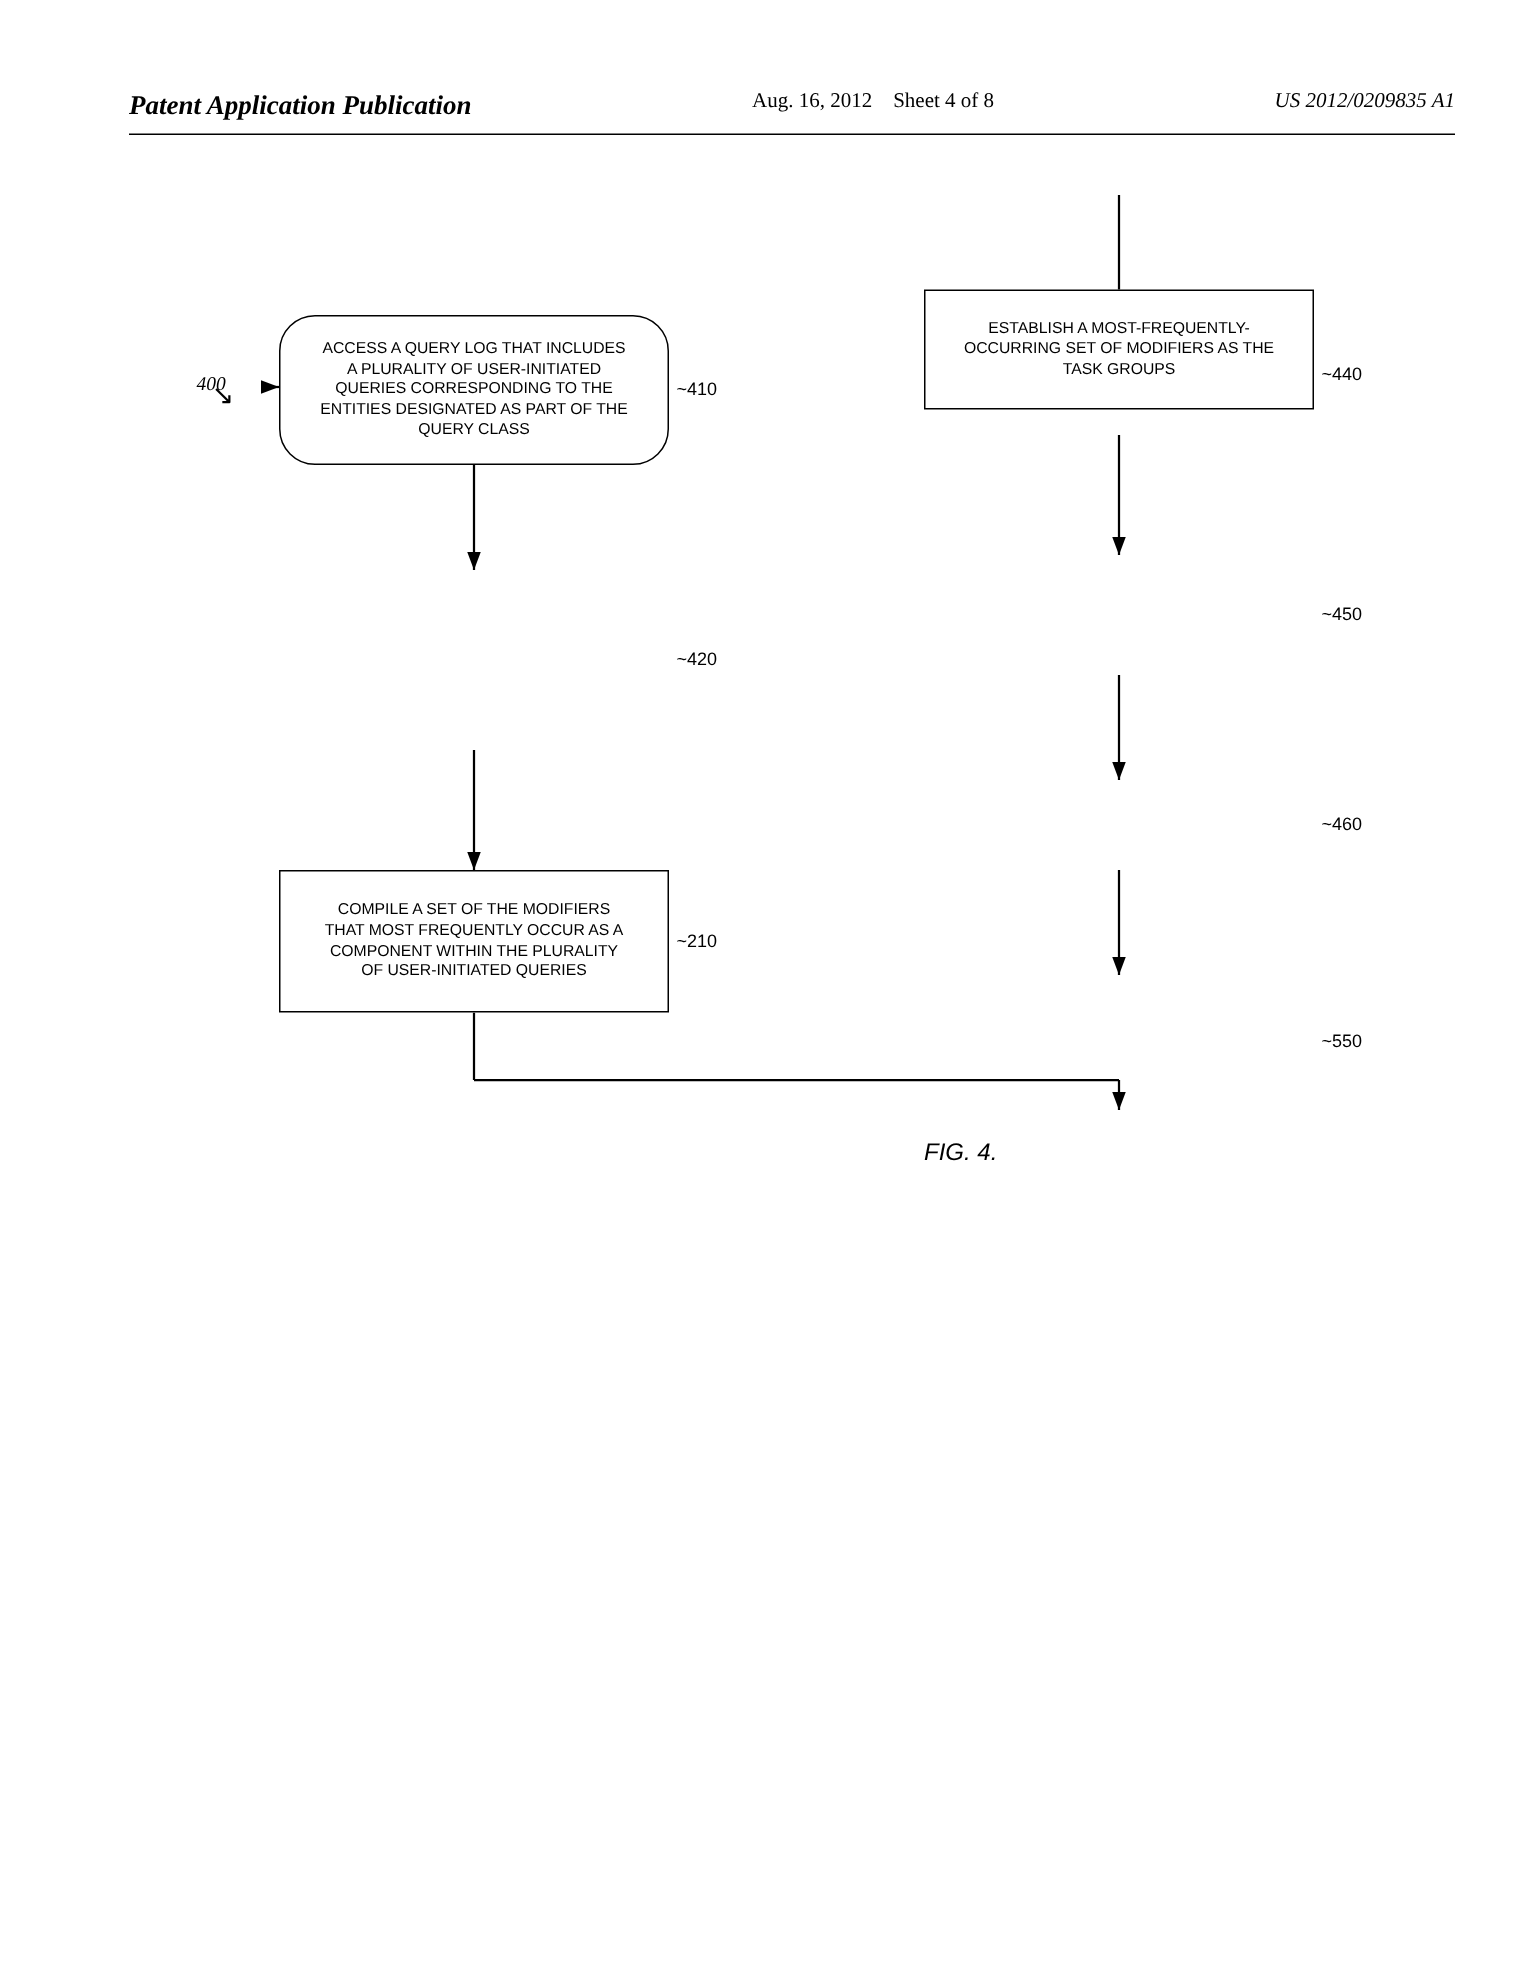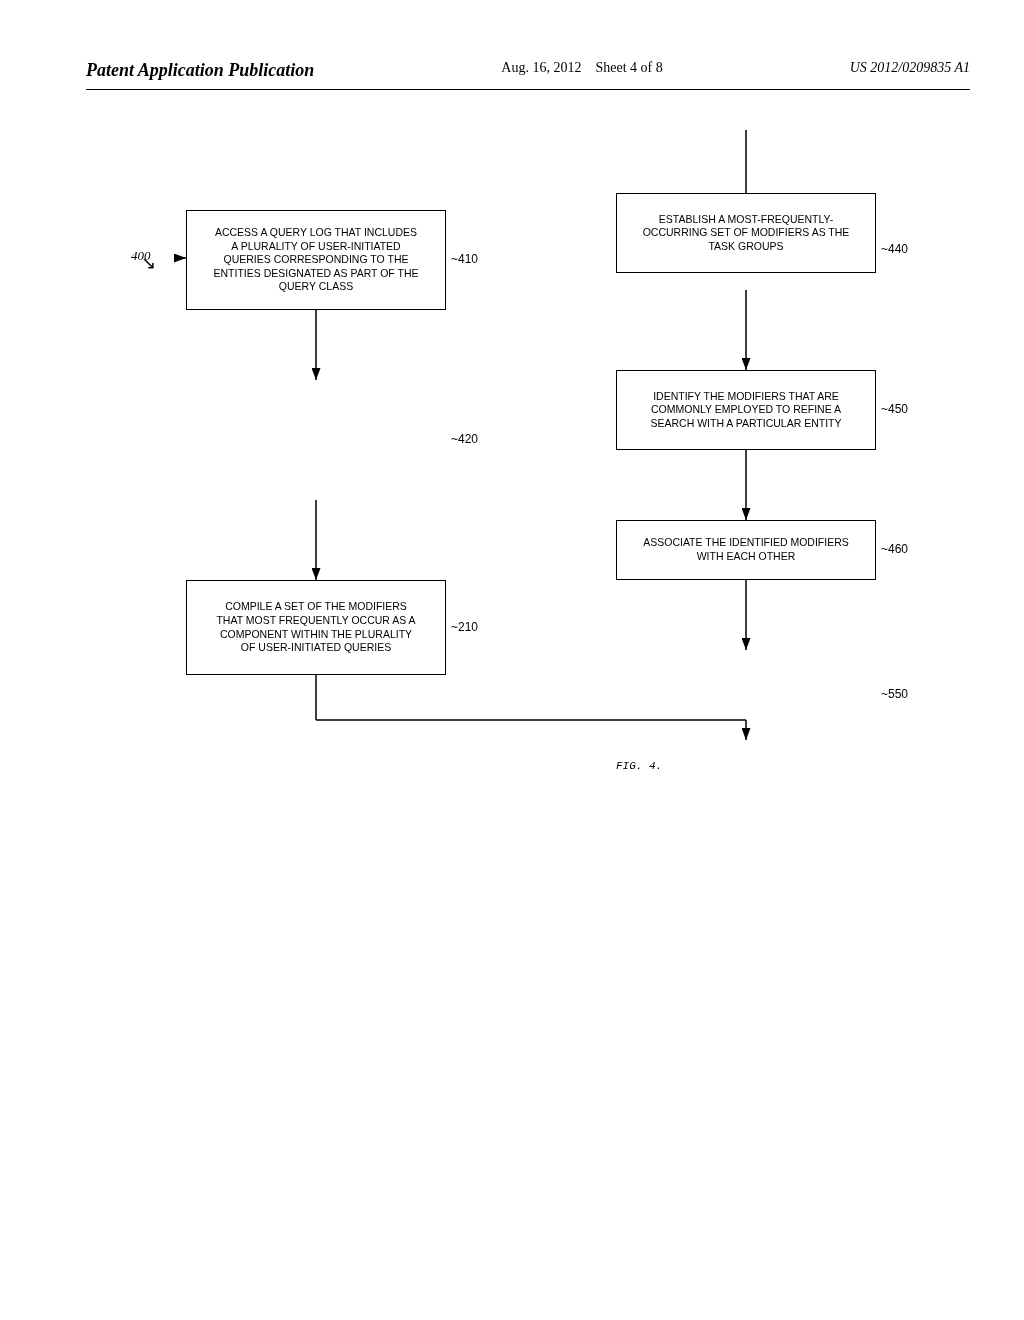--- a/index.html
+++ b/index.html
@@ -73,23 +73,23 @@
     }
 
     .step-label {
       position: absolute;
       font-size: 12px;
       font-family: Arial, sans-serif;
     }
 
     .figure-label {
       position: absolute;
-      font-size: 11px;
+      font-size: 16px;
       font-style: italic;
-      font-family: Liberation Mono, monospace;
+      font-family: Liberation Sans, sans-serif;
     }
 
     svg.arrows {
       position: absolute;
       top: 0;
       left: 0;
       width: 100%;
       height: 100%;
       overflow: visible;
       pointer-events: none;
@@ -135,21 +135,21 @@
       <line x1="660" y1="320" x2="660" y2="390" stroke="#000" stroke-width="1.5" marker-end="url(#arrowhead)"></line>
 
       <line x1="660" y1="450" x2="660" y2="520" stroke="#000" stroke-width="1.5" marker-end="url(#arrowhead)"></line>
 
       <line x1="660" y1="590" x2="660" y2="610" stroke="#000" stroke-width="1.5" marker-end="url(#arrowhead)"></line>
     </svg>
 
     <div class="flow-label" style="left:45px; top:118px;">400</div>
     <div style="position:absolute; left:55px; top:122px; font-size:18px; font-family:Arial,sans-serif;">↘</div>
 
-    <div class="flow-box" style="left:100px; top:80px; width:260px; height:100px;">
+    <div class="flow-box" style="left:100px; top:80px; width:260px; height:100px;border-radius:24px;">
       ACCESS A QUERY LOG THAT INCLUDES<br>
       A PLURALITY OF USER-INITIATED<br>
       QUERIES CORRESPONDING TO THE<br>
       ENTITIES DESIGNATED AS PART OF THE<br>
       QUERY CLASS
     </div>
     <div class="step-label" style="left:365px; top:122px;">~410</div>
 
     <div class="step-label" style="left:365px; top:302px;">~420</div>
 
@@ -161,31 +161,22 @@
     </div>
     <div class="step-label" style="left:365px; top:490px;">~210</div>
 
     <div class="flow-box" style="left:530px; top:63px; width:260px; height:80px;">
       ESTABLISH A MOST-FREQUENTLY-<br>
       OCCURRING SET OF MODIFIERS AS THE<br>
       TASK GROUPS
     </div>
     <div class="step-label" style="left:795px; top:112px;">~440</div>
 
-    <div class="flow-box" style="left:530px; top:240px; width:260px; height:80px;">
-      IDENTIFY THE MODIFIERS THAT ARE<br>
-      COMMONLY EMPLOYED TO REFINE A<br>
-      SEARCH WITH A PARTICULAR ENTITY
-    </div>
     <div class="step-label" style="left:795px; top:272px;">~450</div>
 
-    <div class="flow-box" style="left:530px; top:390px; width:260px; height:60px;">
-      ASSOCIATE THE IDENTIFIED MODIFIERS<br>
-      WITH EACH OTHER
-    </div>
     <div class="step-label" style="left:795px; top:412px;">~460</div>
 
     <div class="step-label" style="left:795px; top:557px;">~550</div>
 
     <div class="figure-label" style="left:530px; top:630px;">FIG. 4.</div>
 
   </div>
 </div>
 
 </body></html>

